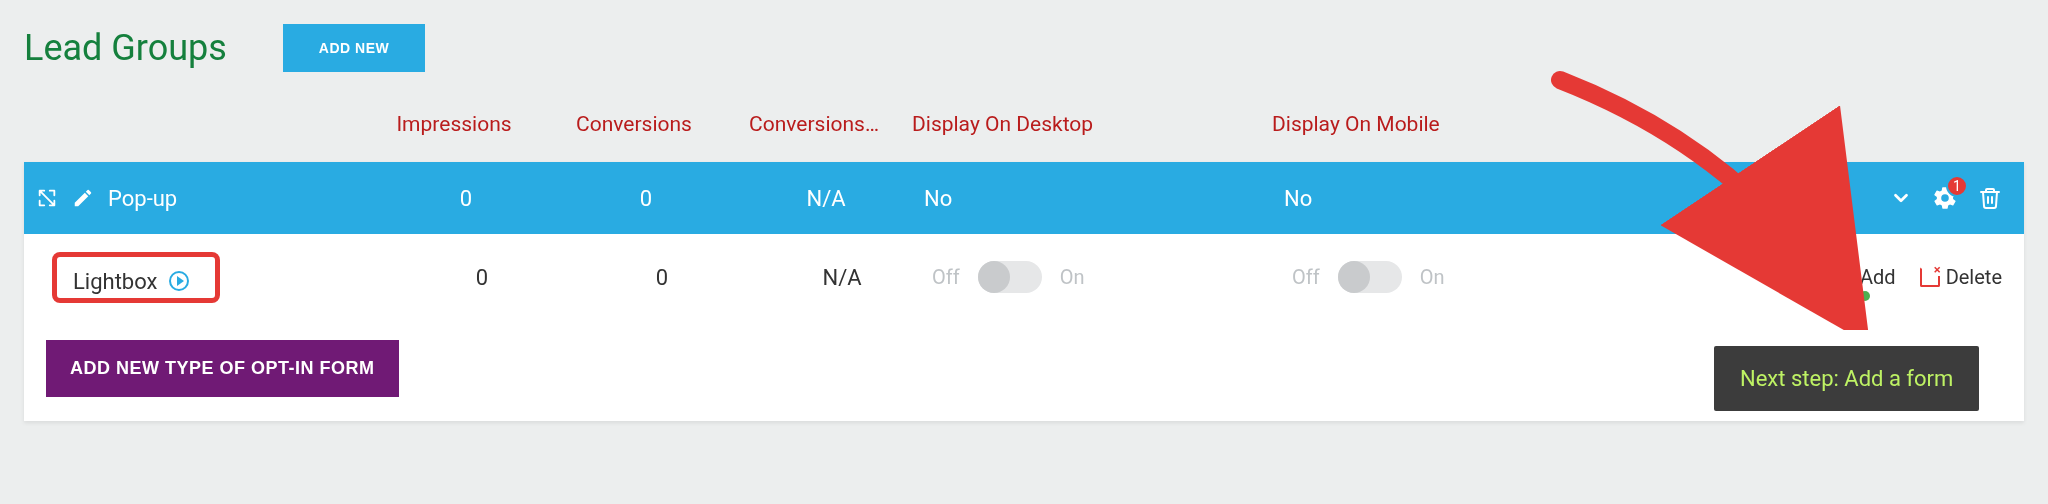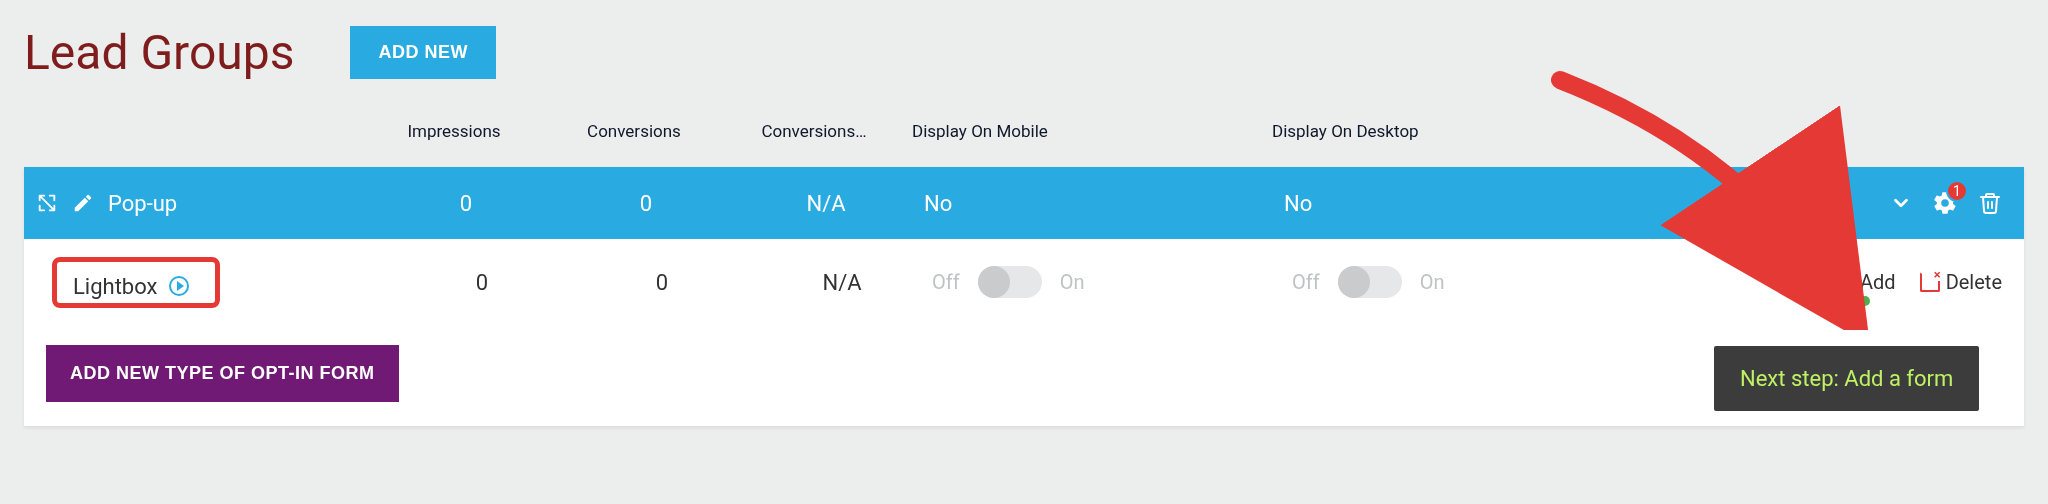--- a/index.html
+++ b/index.html
@@ -10,52 +10,52 @@
     padding: 24px;
     position: relative;
   }
   .header-row {
     display: flex;
     align-items: center;
     gap: 56px;
     margin-bottom: 40px;
   }
   .page-title {
-    font-size: 48px;
+    font-size: 36px;
     font-weight: 400;
-    color: #7f1d1d;
+    color: #15803d;
   }
   .btn-primary {
     background: #29abe2;
     color: #fff;
     border: none;
-    padding: 16px 28px;
-    font-size: 18px;
+    padding: 16px 36px;
+    font-size: 14px;
     font-weight: 600;
     letter-spacing: .5px;
     cursor: pointer;
   }
 
   
   .cols {
     display: grid;
     grid-template-columns:
       340px   
       180px   
       180px   
       180px   
       360px   
       360px   
       1fr;    
     align-items: center;
   }
 
   .col-headers {
-    color: #0f172a;
-    font-size: 17px;
+    color: #b91c1c;
+    font-size: 21px;
     padding: 0 0 26px 0;
   }
   .col-headers > div { padding: 0 8px; }
   .col-headers .first { }
   .col-headers .cell { text-align: left; }
   .col-headers .num { text-align: center; }
   .col-headers .ellipsis { white-space: nowrap; overflow: hidden; text-overflow: ellipsis; }
 
   .panel {
     background: #fff;
@@ -220,22 +220,22 @@
 <div class="header-row">
   <h1 class="page-title">Lead Groups</h1>
   <button class="btn-primary">ADD NEW</button>
 </div>
 
 <div class="cols col-headers">
   <div class="first"></div>
   <div class="cell num">Impressions</div>
   <div class="cell num">Conversions</div>
   <div class="cell num ellipsis">Conversions…</div>
+  <div class="cell">Display On Desktop</div>
   <div class="cell">Display On Mobile</div>
-  <div class="cell">Display On Desktop</div>
   <div></div>
 </div>
 
 <div class="panel">
 
   
   <div class="cols group-row">
     <div class="name-cell">
       <span class="icon-btn">
         <svg class="group-icon" viewBox="0 0 24 24" fill="none" stroke="#fff" stroke-width="2">

